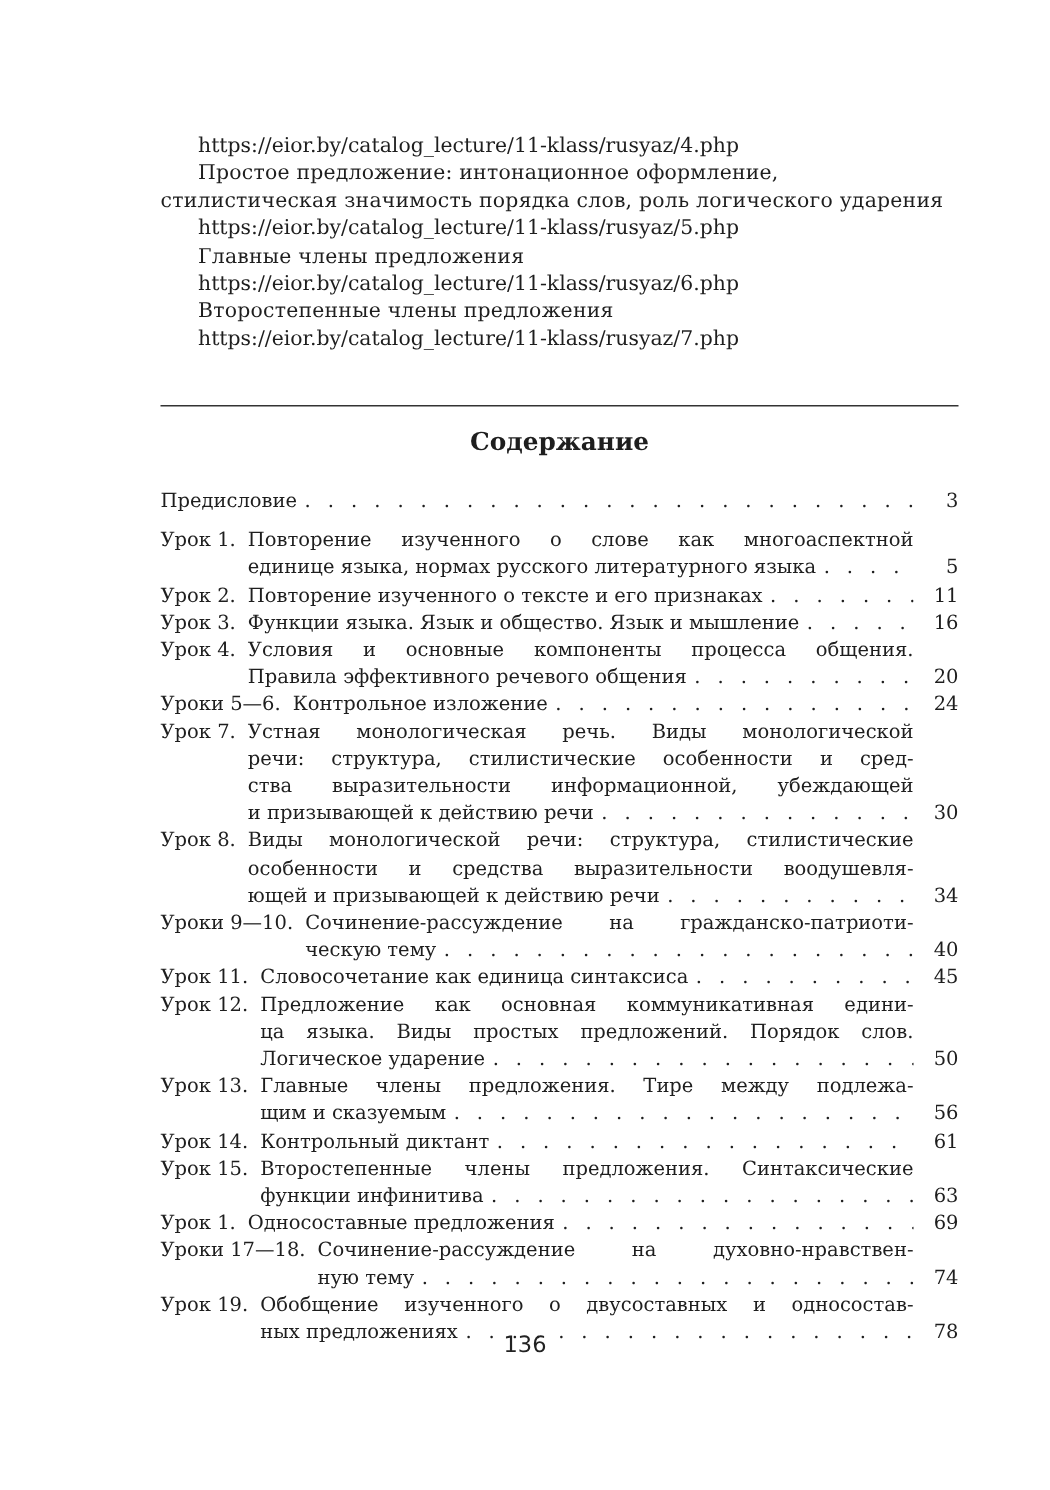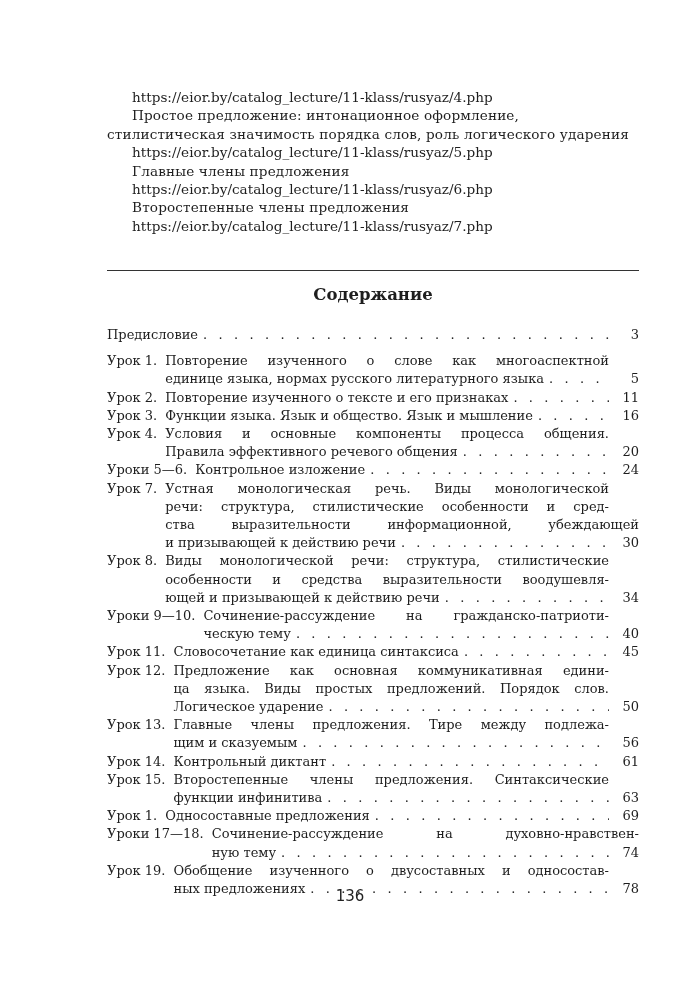--- a/index.html
+++ b/index.html
@@ -113,21 +113,21 @@
       <div class="lbl">Урок 7.</div>
       <div style="flex: 1 1 0%; min-width: 0px;">
         <div style="display: flex;">
           <div style="flex: 1 1 0%; text-align: justify; text-align-last: justify;">Устная монологическая речь. Виды монологической</div>
           <div class="pg"></div>
         </div>
         <div style="display: flex;">
           <div style="flex: 1 1 0%; text-align: justify; text-align-last: justify;">речи: структура, стилистические особенности и сред-</div>
           <div class="pg"></div>
         </div>
-        <div style="display: flex; flex-direction: column;">
+        <div style="display: flex;">
           <div style="flex: 1 1 0%; text-align: justify; text-align-last: justify;">ства выразительности информационной, убеждающей</div>
           <div class="pg"></div>
         </div>
         <div class="lastline">
           <span class="lt">и призывающей к действию речи</span>
           <span class="ld"> . . . . . . . . . . . . . . . . . . . . . . . . . . . . . . . . . . . . . . . . . . . . . . . . . . . . . . . . . . .</span>
           <span class="pg">30</span>
         </div>
       </div>
     </div>
@@ -235,21 +235,21 @@
         <div class="lastline">
           <span class="lt">Односоставные предложения</span>
           <span class="ld"> . . . . . . . . . . . . . . . . . . . . . . . . . . . . . . . . . . . . . . . . . . . . . . . . . . . . . . . . . . .</span>
           <span class="pg">69</span>
         </div>
       </div>
     </div>
     <div class="entry">
       <div class="lbl">Уроки 17—18.</div>
       <div style="flex: 1 1 0%; min-width: 0px;">
-        <div style="display: flex; flex-direction: column;">
+        <div style="display: flex;">
           <div style="flex: 1 1 0%; text-align: justify; text-align-last: justify;">Сочинение-рассуждение на духовно-нравствен-</div>
           <div class="pg"></div>
         </div>
         <div class="lastline">
           <span class="lt">ную тему</span>
           <span class="ld"> . . . . . . . . . . . . . . . . . . . . . . . . . . . . . . . . . . . . . . . . . . . . . . . . . . . . . . . . . . .</span>
           <span class="pg">74</span>
         </div>
       </div>
     </div>

